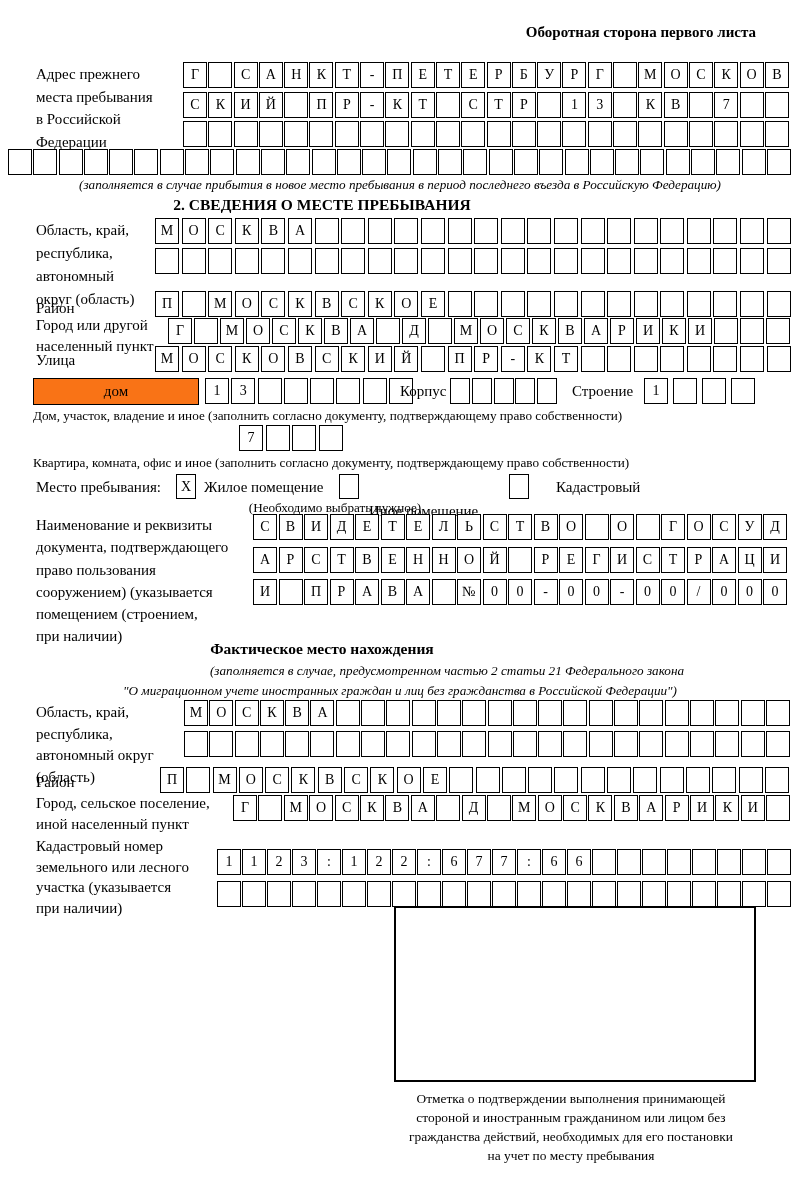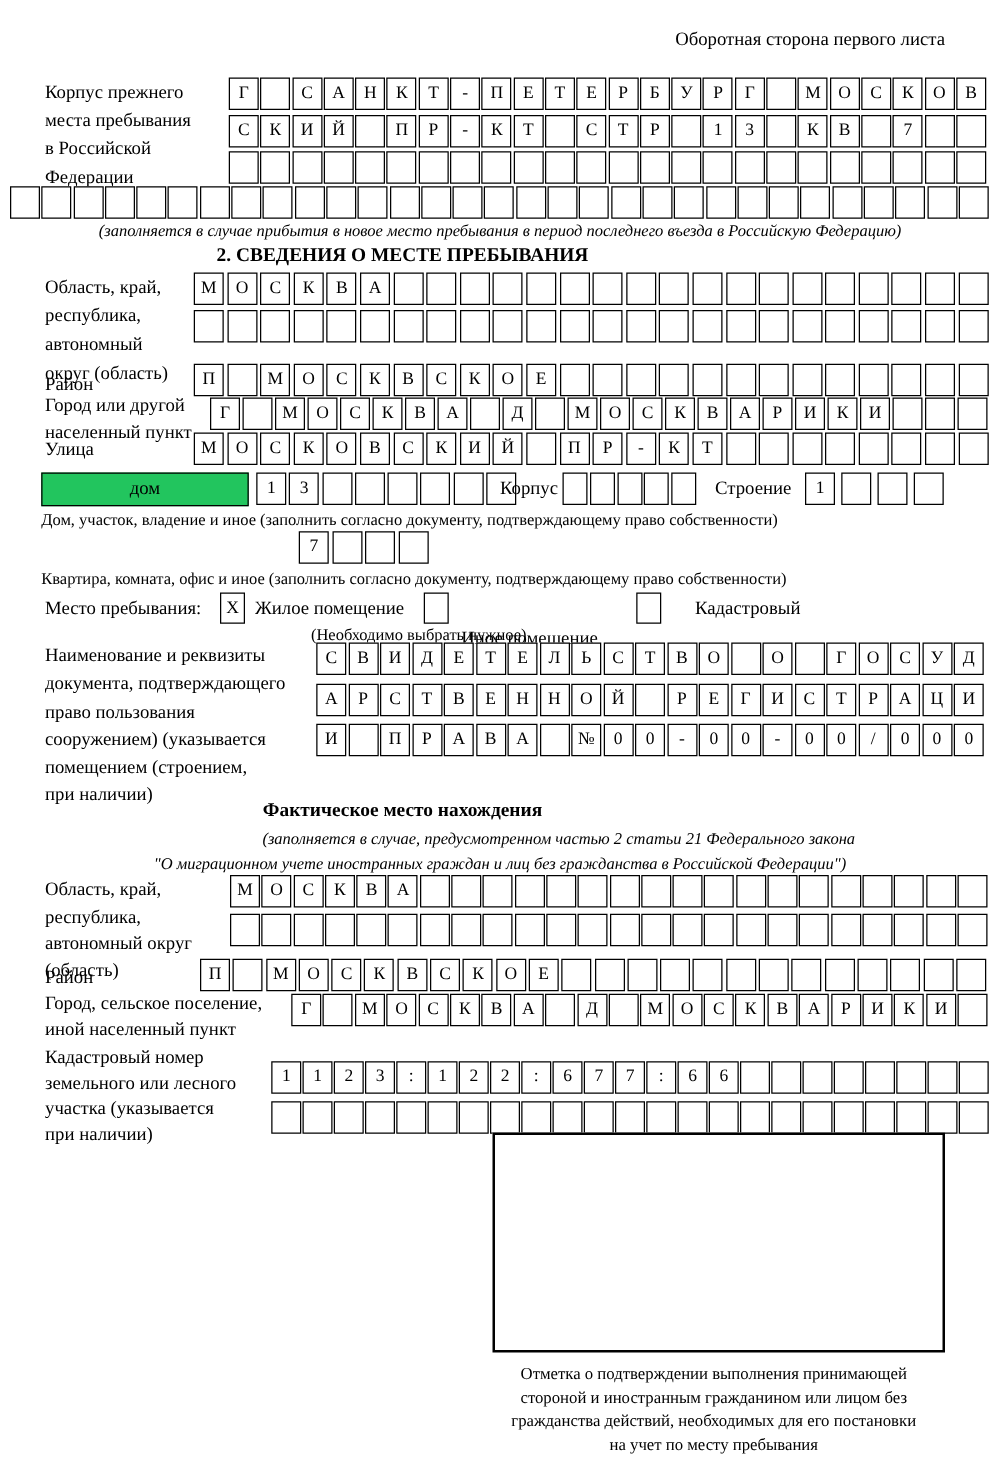--- a/index.html
+++ b/index.html
@@ -14,38 +14,38 @@
   .cell{
     flex:none;width:var(--cw,24px);height:26px;border:1.6px solid #000;
     box-sizing:border-box;display:flex;align-items:center;justify-content:center;
     font-size:14px;line-height:1;background:#fff;
   }
   .cap{position:absolute;font-size:13.2px;white-space:nowrap;}
   .cap-center{position:absolute;left:0;width:800px;text-align:center;font-size:13.2px;white-space:nowrap;font-style:italic;}
   .title{position:absolute;left:0;width:644px;text-align:center;font-size:15.5px;font-weight:bold;white-space:nowrap;}
   .namebox{
     position:absolute;height:27px;border:1.6px solid #000;box-sizing:border-box;
-    display:flex;align-items:center;justify-content:center;font-size:15px;background:#22c55e;
+    display:flex;align-items:center;justify-content:center;font-size:15px;background:#f97316;
   }
   .chk{
     position:absolute;width:20px;height:25px;border:1.6px solid #000;box-sizing:border-box;
     display:flex;align-items:center;justify-content:center;font-size:14px;background:#fff;
   }
   .stampbox{position:absolute;border:2px solid #000;box-sizing:border-box;background:#fff;}
   .notecenter{position:absolute;text-align:center;font-size:13.4px;line-height:19px;}
 </style>
 </head>
 <body>
 
 <div class="page">
 
-  <div class="cap" style="top:24px;right:44px;font-size:15px;">Оборотная сторона первого листа</div>
+  <div class="cap" style="top:24px;right:44px;font-size:15px;font-weight:bold;">Оборотная сторона первого листа</div>
 
   <div class="lbl" style="left:36px;top:63px;">
-    <div>Корпус прежнего</div>
+    <div>Адрес прежнего</div>
     <div>места пребывания</div>
     <div>в Российской</div>
     <div>Федерации</div>
   </div>
   <div class="grid" style="left:183px;top:62px;--g:1.3px;">
       <div class="cell">Г</div>
       <div class="cell"></div>
       <div class="cell">С</div>
       <div class="cell">А</div>
       <div class="cell">Н</div>

